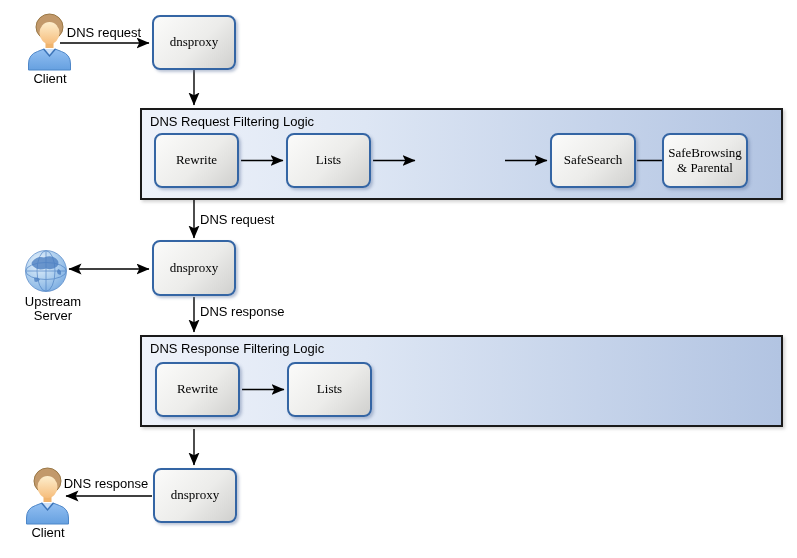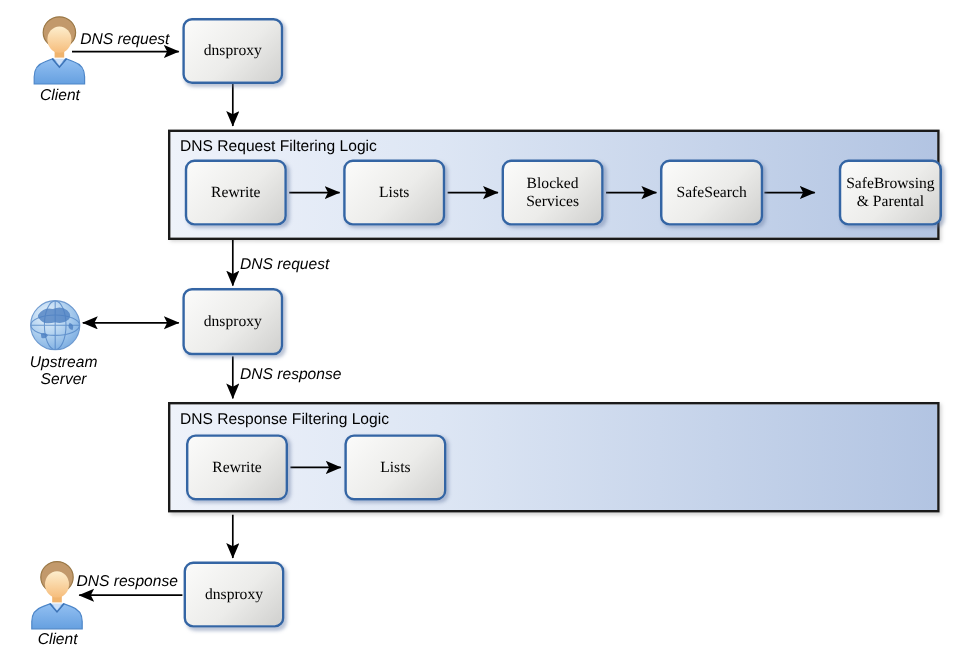--- a/index.html
+++ b/index.html
@@ -17,21 +17,21 @@
   }
   .ctr-title{position:absolute;left:8px;top:4px;white-space:nowrap;}
   .node{
     position:absolute;box-sizing:border-box;z-index:3;
     border:2px solid #3465a4;border-radius:8px;
     background:linear-gradient(135deg,#fbfbfa 0%,#ececea 55%,#d0d0ce 100%);
     box-shadow:2px 2px 3px rgba(105,125,165,0.45);
     display:flex;align-items:center;justify-content:center;
     text-align:center;line-height:1.15;padding:2px;font-family:Liberation Serif, serif;
   }
-  .lbl{position:absolute;z-index:3;white-space:pre-line;line-height:1.08;font-style:italic;}
+  .lbl{position:absolute;z-index:3;white-space:pre-line;line-height:1.08;}
   .lbl.center{text-align:center;}
   .icon{position:absolute;z-index:3;}
   .icon svg{display:block;}
 </style>
 </head>
 <body>
 
 <div class="canvas">
 
   <svg class="arrows" width="797" height="558" viewBox="0 0 797 558">
@@ -80,23 +80,22 @@
 
   <div class="lbl center" style="left:60px;top:26px;width:88px;">DNS request</div>
 
   <div class="node" style="left:152px;top:15px;width:84px;height:55px;">dnsproxy</div>
 
   <div class="ctr" style="left:140px;top:108px;width:643px;height:92px;">
     <div class="ctr-title">DNS Request Filtering Logic</div>
   </div>
   <div class="node" style="left:154px;top:133px;width:85px;height:55px;">Rewrite</div>
   <div class="node" style="left:286px;top:133px;width:85px;height:55px;">Lists</div>
-  <div class="node" style="left:418px;top:133px;width:85px;height:55px;">Blocked Services</div>
   <div class="node" style="left:550px;top:133px;width:86px;height:55px;">SafeSearch</div>
-  <div class="node" style="left:699px;top:133px;width:86px;height:55px;">SafeBrowsing &amp; Parental</div>
+  <div class="node" style="left:662px;top:133px;width:86px;height:55px;">SafeBrowsing &amp; Parental</div>
 
   <div class="lbl" style="left:200px;top:213px;">DNS request</div>
 
 
   <div class="icon" style="left:24px;top:249px;">
     <svg width="44" height="44" viewBox="0 0 44 44">
       <defs>
         <radialGradient id="globeG" cx="0.35" cy="0.3" r="0.85">
           <stop offset="0" stop-color="#e9f3fc"></stop>
           <stop offset="0.45" stop-color="#b4d3f0"></stop>

